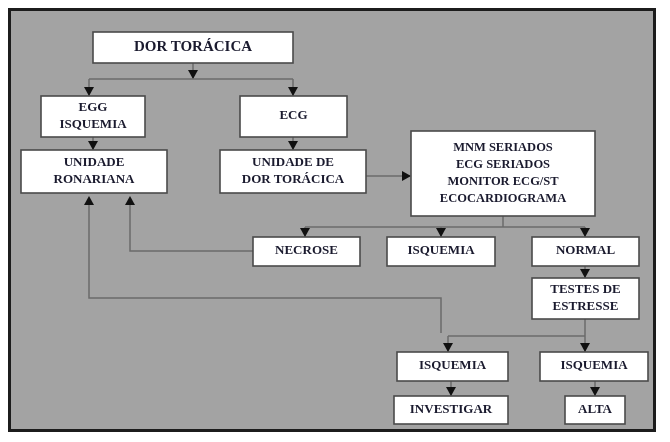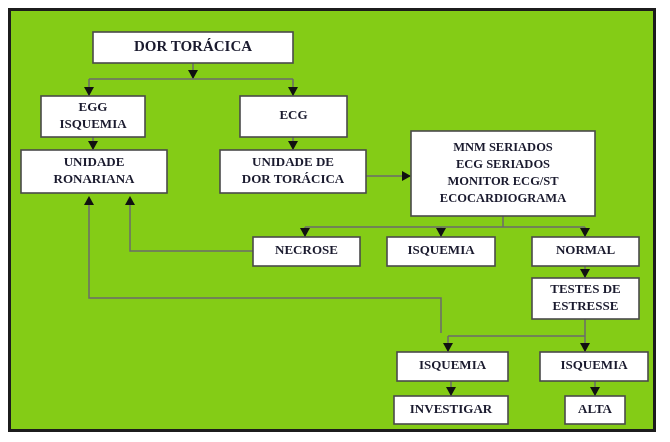--- a/index.html
+++ b/index.html
@@ -16,21 +16,21 @@
     overflow: hidden;
   }
   #frame {
     position: absolute;
     left: 8px;
     top: 8px;
     width: 648px;
     height: 424px;
     border: 3px solid #1c1c1c;
     box-sizing: border-box;
-    background: #84cc16;
+    background: #a3a3a3;
   }
   #chart-svg {
     position: absolute;
     left: 0;
     top: 0;
   }
   .node-rect {
     fill: #ffffff;
     stroke: #4a4a4a;
     stroke-width: 1.6;

